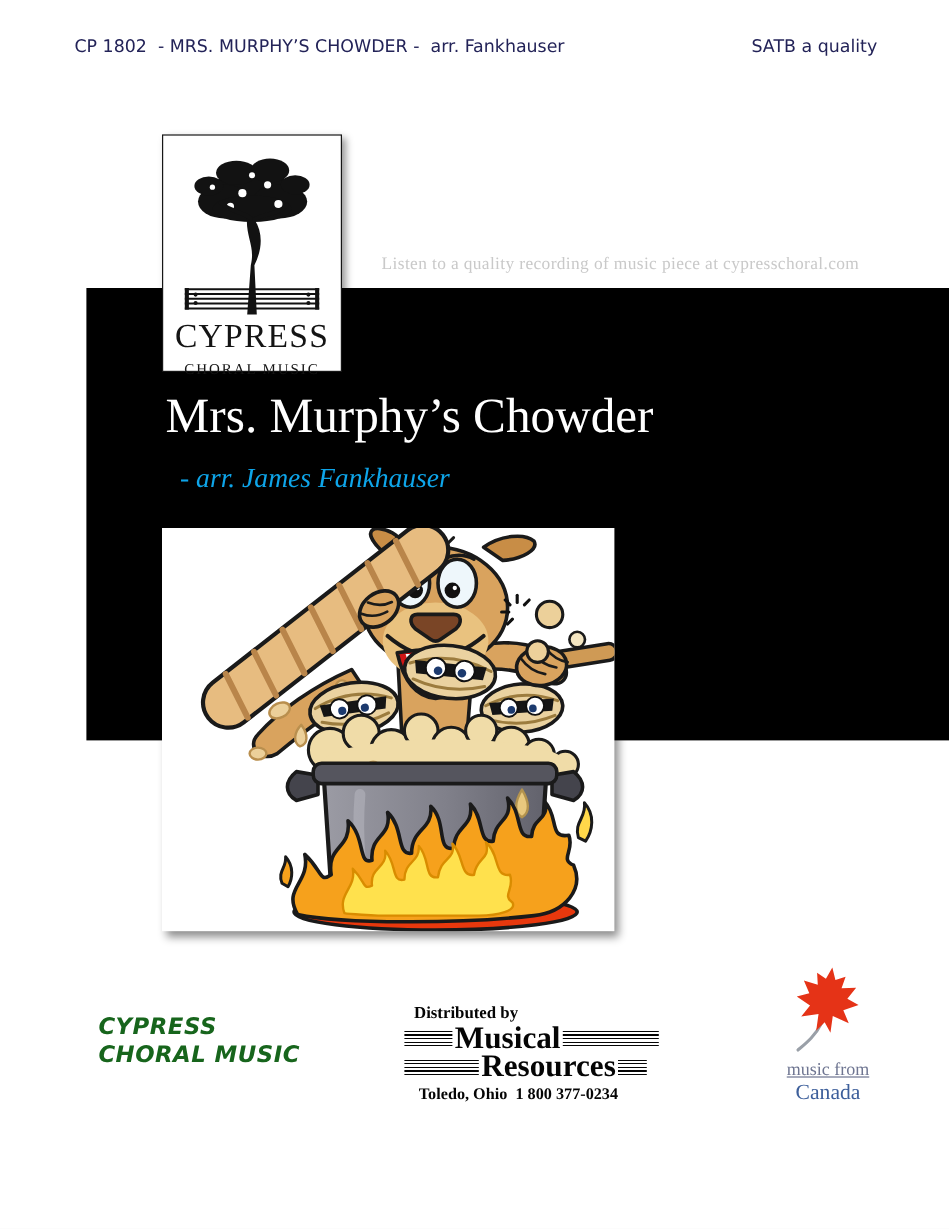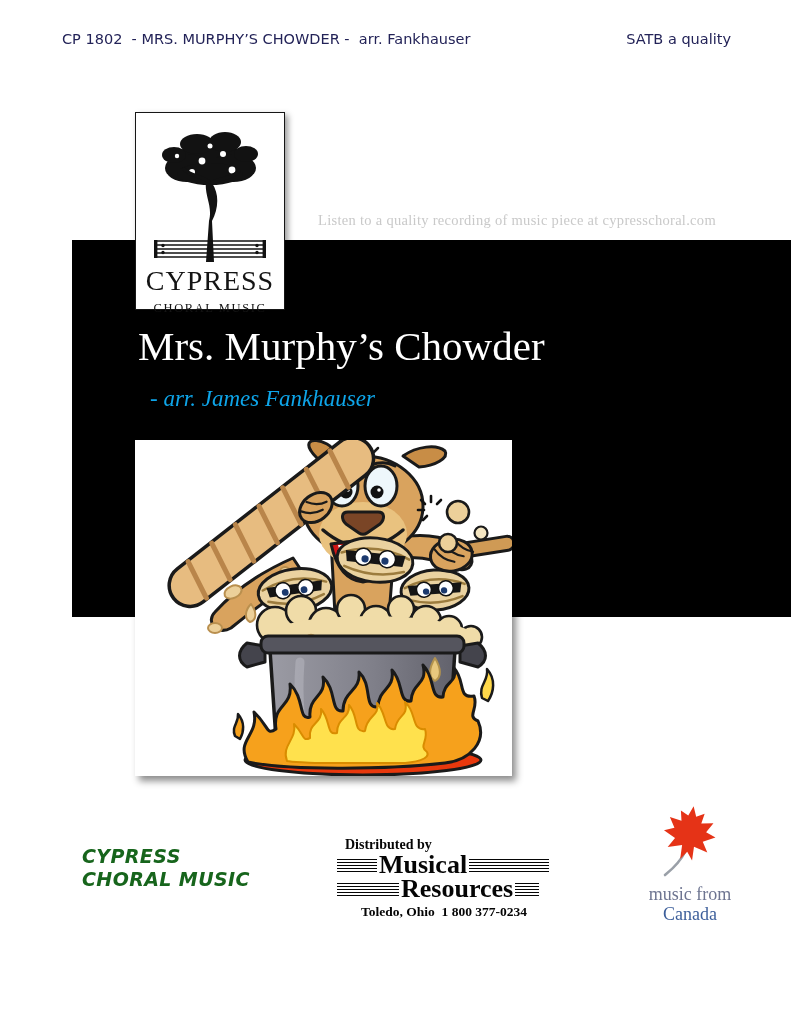--- a/index.html
+++ b/index.html
@@ -74,28 +74,28 @@
     font-family:"Liberation Serif", serif; color:#050505;
   }
   .mr-intro { font-size:14px; font-weight:bold; margin-left:8px; }
   .mr-row   { display:flex; align-items:center; height:24px; }
   .mr-name  { font-size:26px; font-weight:bold; line-height:1; padding:0 2px; white-space:nowrap; }
   .staff {
     height:13px;
     background:repeating-linear-gradient(to bottom,#050505 0 1px,transparent 1px 3px);
   }
   .st-a { width:40px; } .st-b { flex:1; } .st-c { width:62px; } .st-d { width:24px; }
-  .mr-contact { font-size:13.5px; font-weight:bold; margin:3px 0 0 24px; white-space:pre; }
+  .mr-contact { font-size:13.5px; font-weight:bold; margin:3px 0 0 12px; white-space:pre; }
   
   .origin {
     position:absolute; left:642px; top:804px; width:96px; text-align:center;
     font-family:"Liberation Serif", serif;
   }
   .origin svg { display:block; margin:0 auto; }
-  .origin-line    { font-size:18px; color:var(--music_from_slate,#6e7591); margin-top:6px; }
+  .origin-line    { font-size:15px; color:var(--music_from_slate,#6e7591); margin-top:6px;text-decoration:underline; }
   .origin-country { font-size:18px;   color:var(--canada_blue,#3d5f9b); line-height:1.05; }
 </style>
 </head>
 <body>
 
 <div class="page">
 
   <div class="header">
     <span>CP 1802  - MRS. MURPHY’S CHOWDER -  arr. Fankhauser</span>
     <span>SATB a quality</span>

